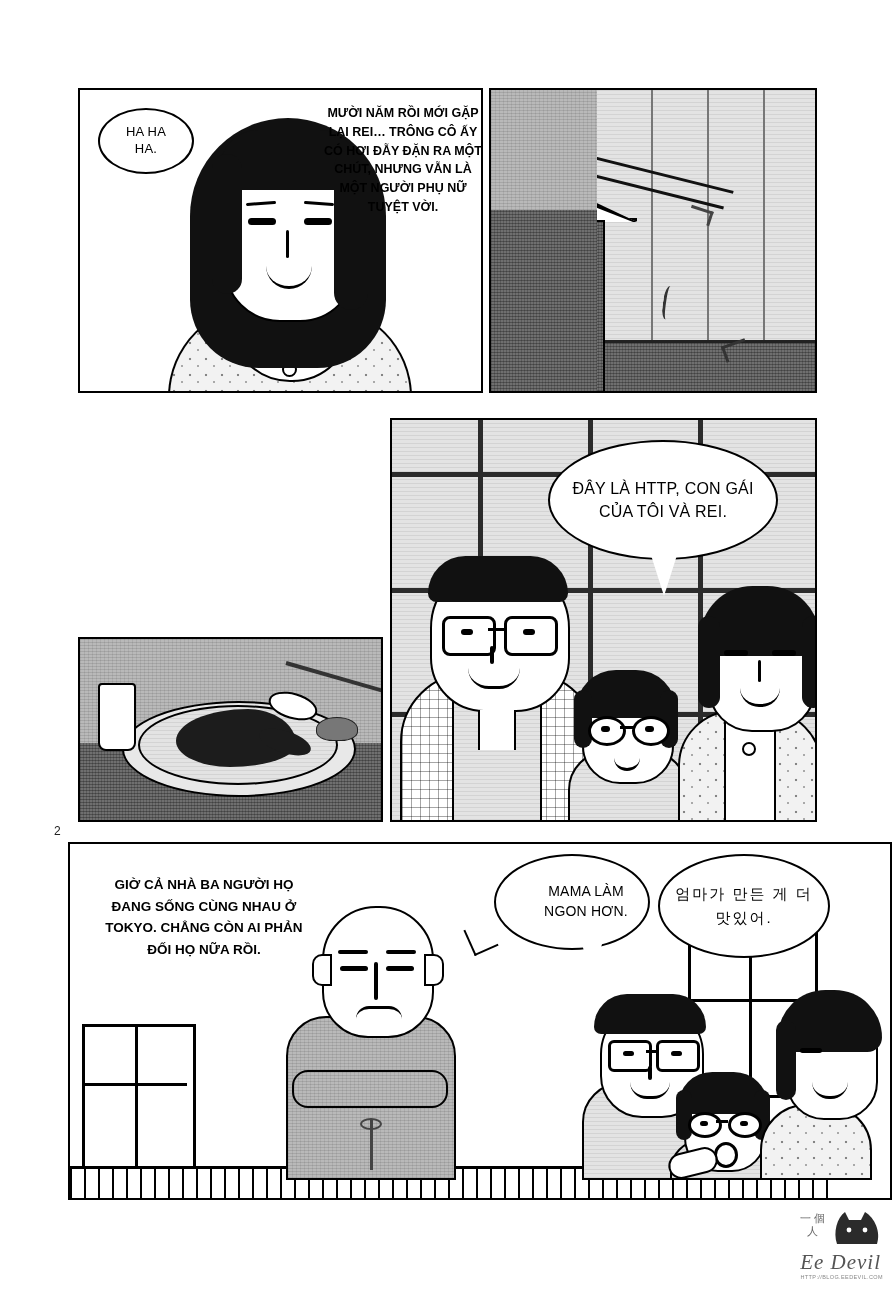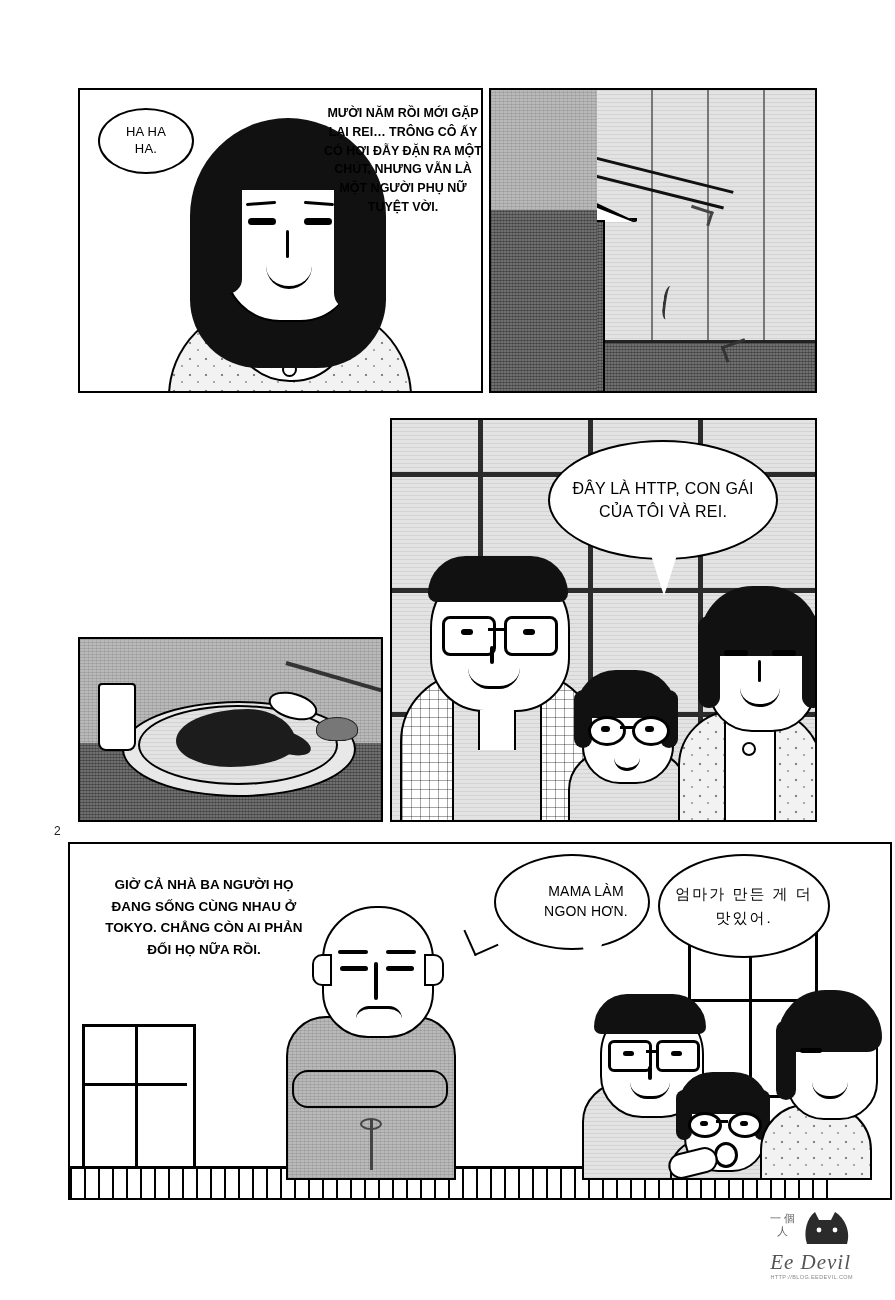--- a/index.html
+++ b/index.html
@@ -43,21 +43,21 @@
   
   .balloon{position:absolute;background:#fff;border:2px solid #000;border-radius:50%/50%;
     display:flex;align-items:center;justify-content:center;text-align:center;box-sizing:border-box;}
   .balloon .txt{padding:4px 8px;line-height:1.28;}
 
   .bt{font-weight:400;letter-spacing:.2px;}
   .hair{background:#111;}
 
   .pagenum{position:absolute;left:54px;top:824px;font-size:12px;color:#222;}
 
-  .credit{position:absolute;right:34px;bottom:8px;width:150px;height:86px;}
+  .credit{position:absolute;right:4px;bottom:8px;width:150px;height:86px;}
   .credit .cat{position:absolute;right:6px;top:0;width:54px;height:40px;}
   .credit .txt1{position:absolute;right:10px;top:44px;font-family:"Liberation Serif",serif;
      font-style:italic;font-size:21px;color:#555;letter-spacing:1px;}
   .credit .txt2{position:absolute;right:8px;top:68px;font-size:5.5px;color:#888;letter-spacing:.4px;}
   .credit .cjk{position:absolute;right:66px;top:6px;font-size:11px;color:#666;line-height:1.15;text-align:center;}
 </style>
 </head>
 <body>
 
 <div class="page">

